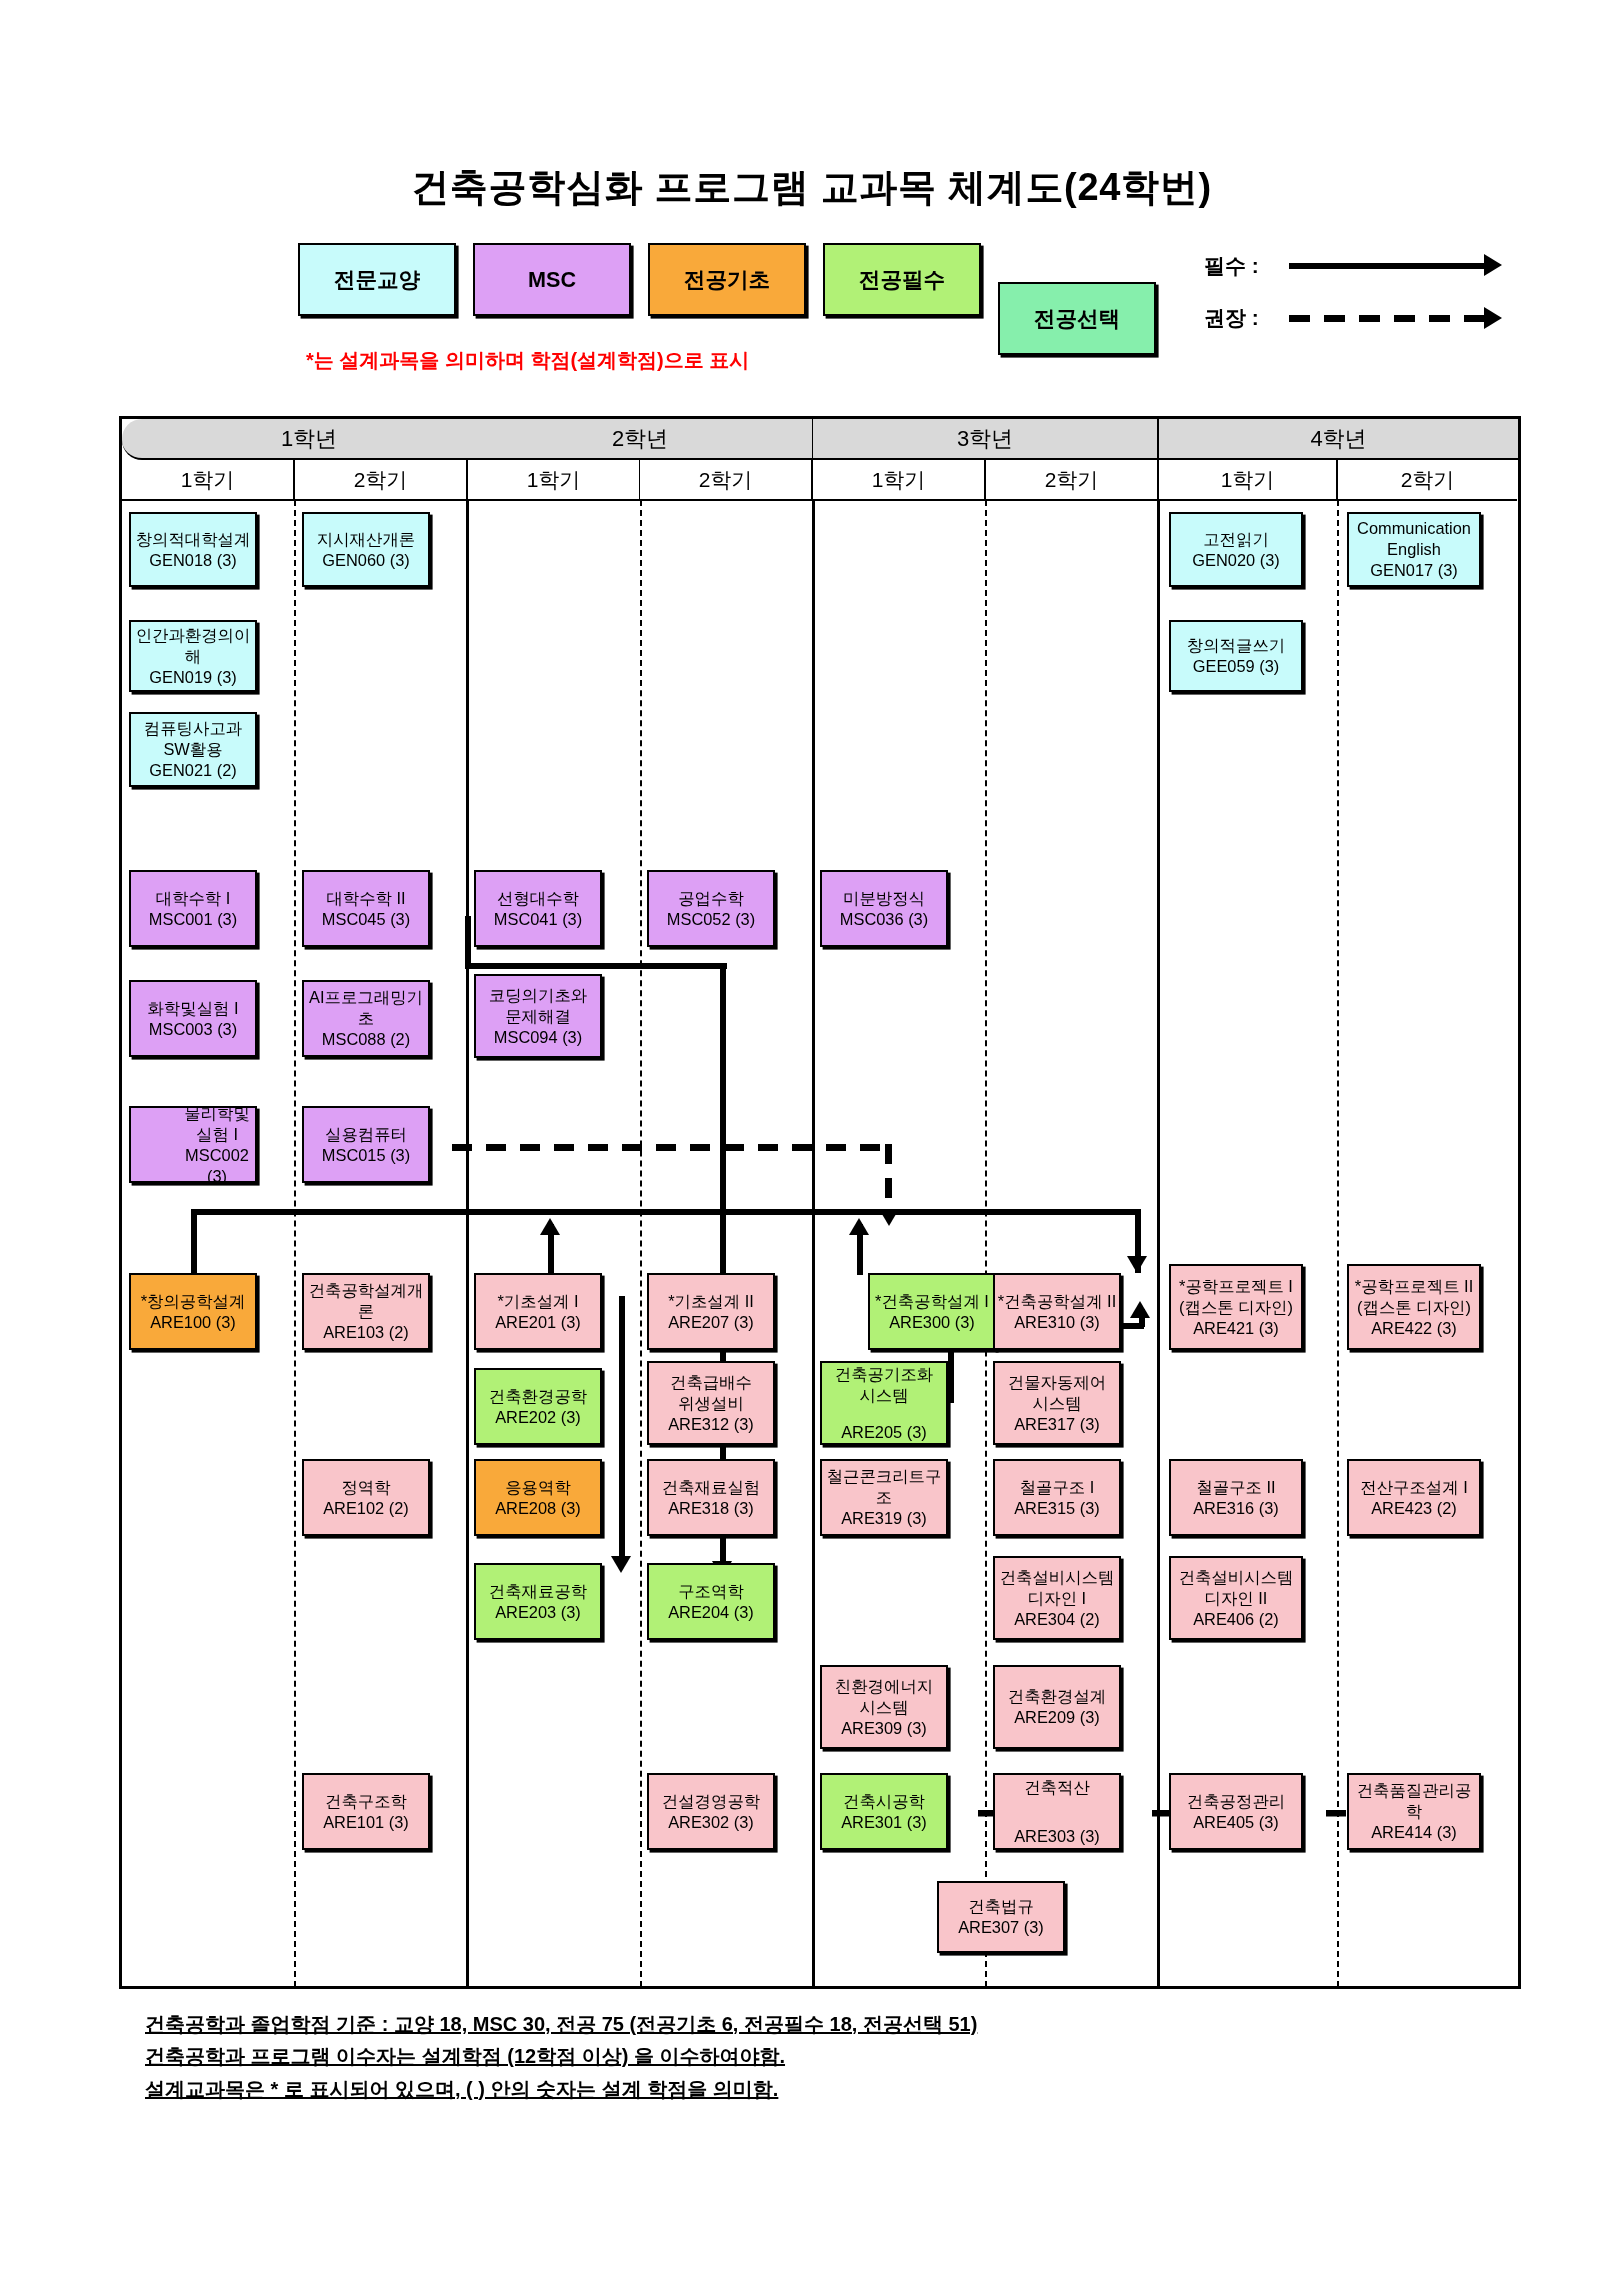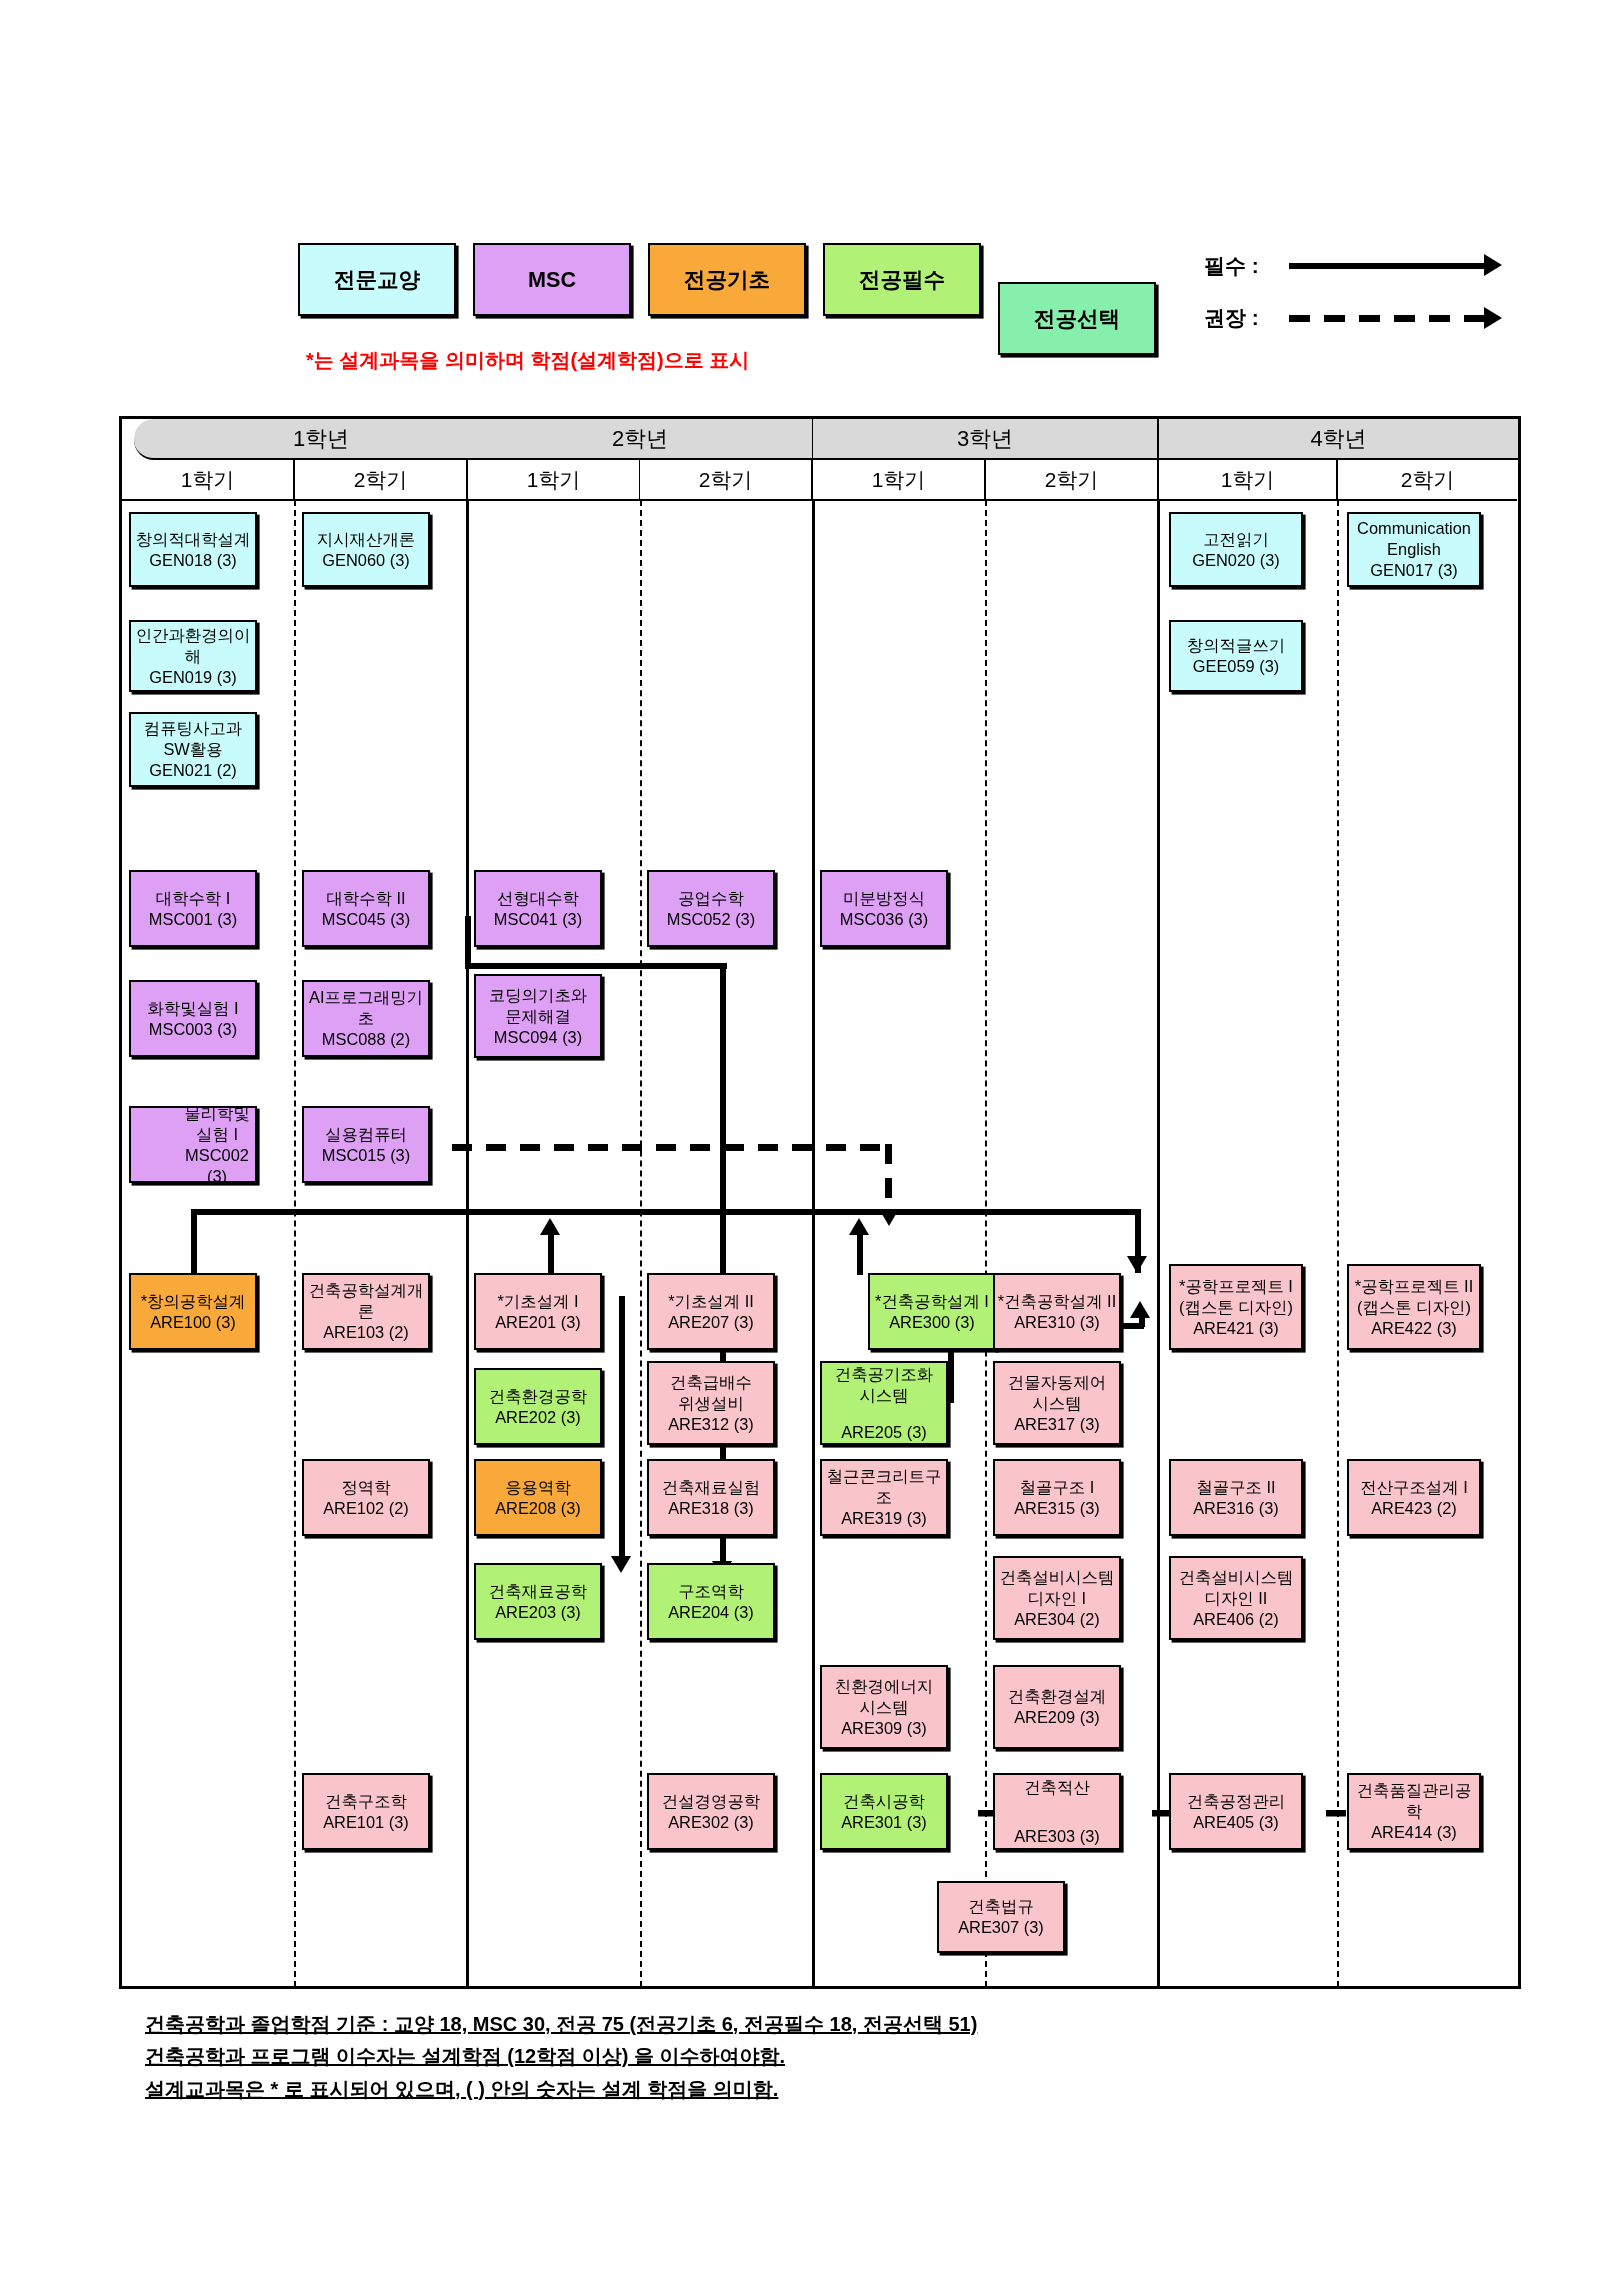--- a/index.html
+++ b/index.html
@@ -85,20 +85,21 @@
 
   
   .footer{position:absolute;left:145px;top:2008px;font-size:20px;line-height:1.62;font-weight:700;}
   .footer div{text-decoration:underline;white-space:pre;}
 </style>
 </head>
 <body>
 
 <div id="page">
 
+  <div class="title">건축공학심화 프로그램 교과목 체계도(24학번)</div>
 
   <div class="legend-row">
     <div class="legend-box lg-c1">
         <span>전문교양</span>
       </div>
     <div class="legend-box lg-c2">
         <span>MSC</span>
       </div>
     <div class="legend-box lg-c3">
         <span>전공기초</span>
@@ -119,21 +120,21 @@
     <div class="la-line">
       <span class="la-lab">권장 :</span>
       <span class="la-dash"></span>
     </div>
   </div>
 
   <div class="star-note">*는 설계과목을 의미하며 학점(설계학점)으로 표시</div>
 
   <div id="frame">
 
-    <div class="hdr-year" style="left:12px;width:376px;border-radius:20px;">1학년</div>
+    <div class="hdr-year" style="left:0;width:376px;border-radius:20px;">1학년</div>
     <div class="hdr-year" style="left:346px;width:346px;">2학년</div>
     <div class="hdr-year" style="left:691px;width:346px;">3학년</div>
     <div class="hdr-year" style="left:1037px;width:359px;border-right:none;">4학년</div>
 
     <div class="hdr-sem" style="left:0;width:173px;">1학기</div>
     <div class="hdr-sem" style="left:173px;width:173px;">2학기</div>
     <div class="hdr-sem" style="left:346px;width:173px;">1학기</div>
     <div class="hdr-sem" style="left:518px;width:173px;">2학기</div>
     <div class="hdr-sem" style="left:691px;width:173px;">1학기</div>
     <div class="hdr-sem" style="left:864px;width:173px;">2학기</div>

